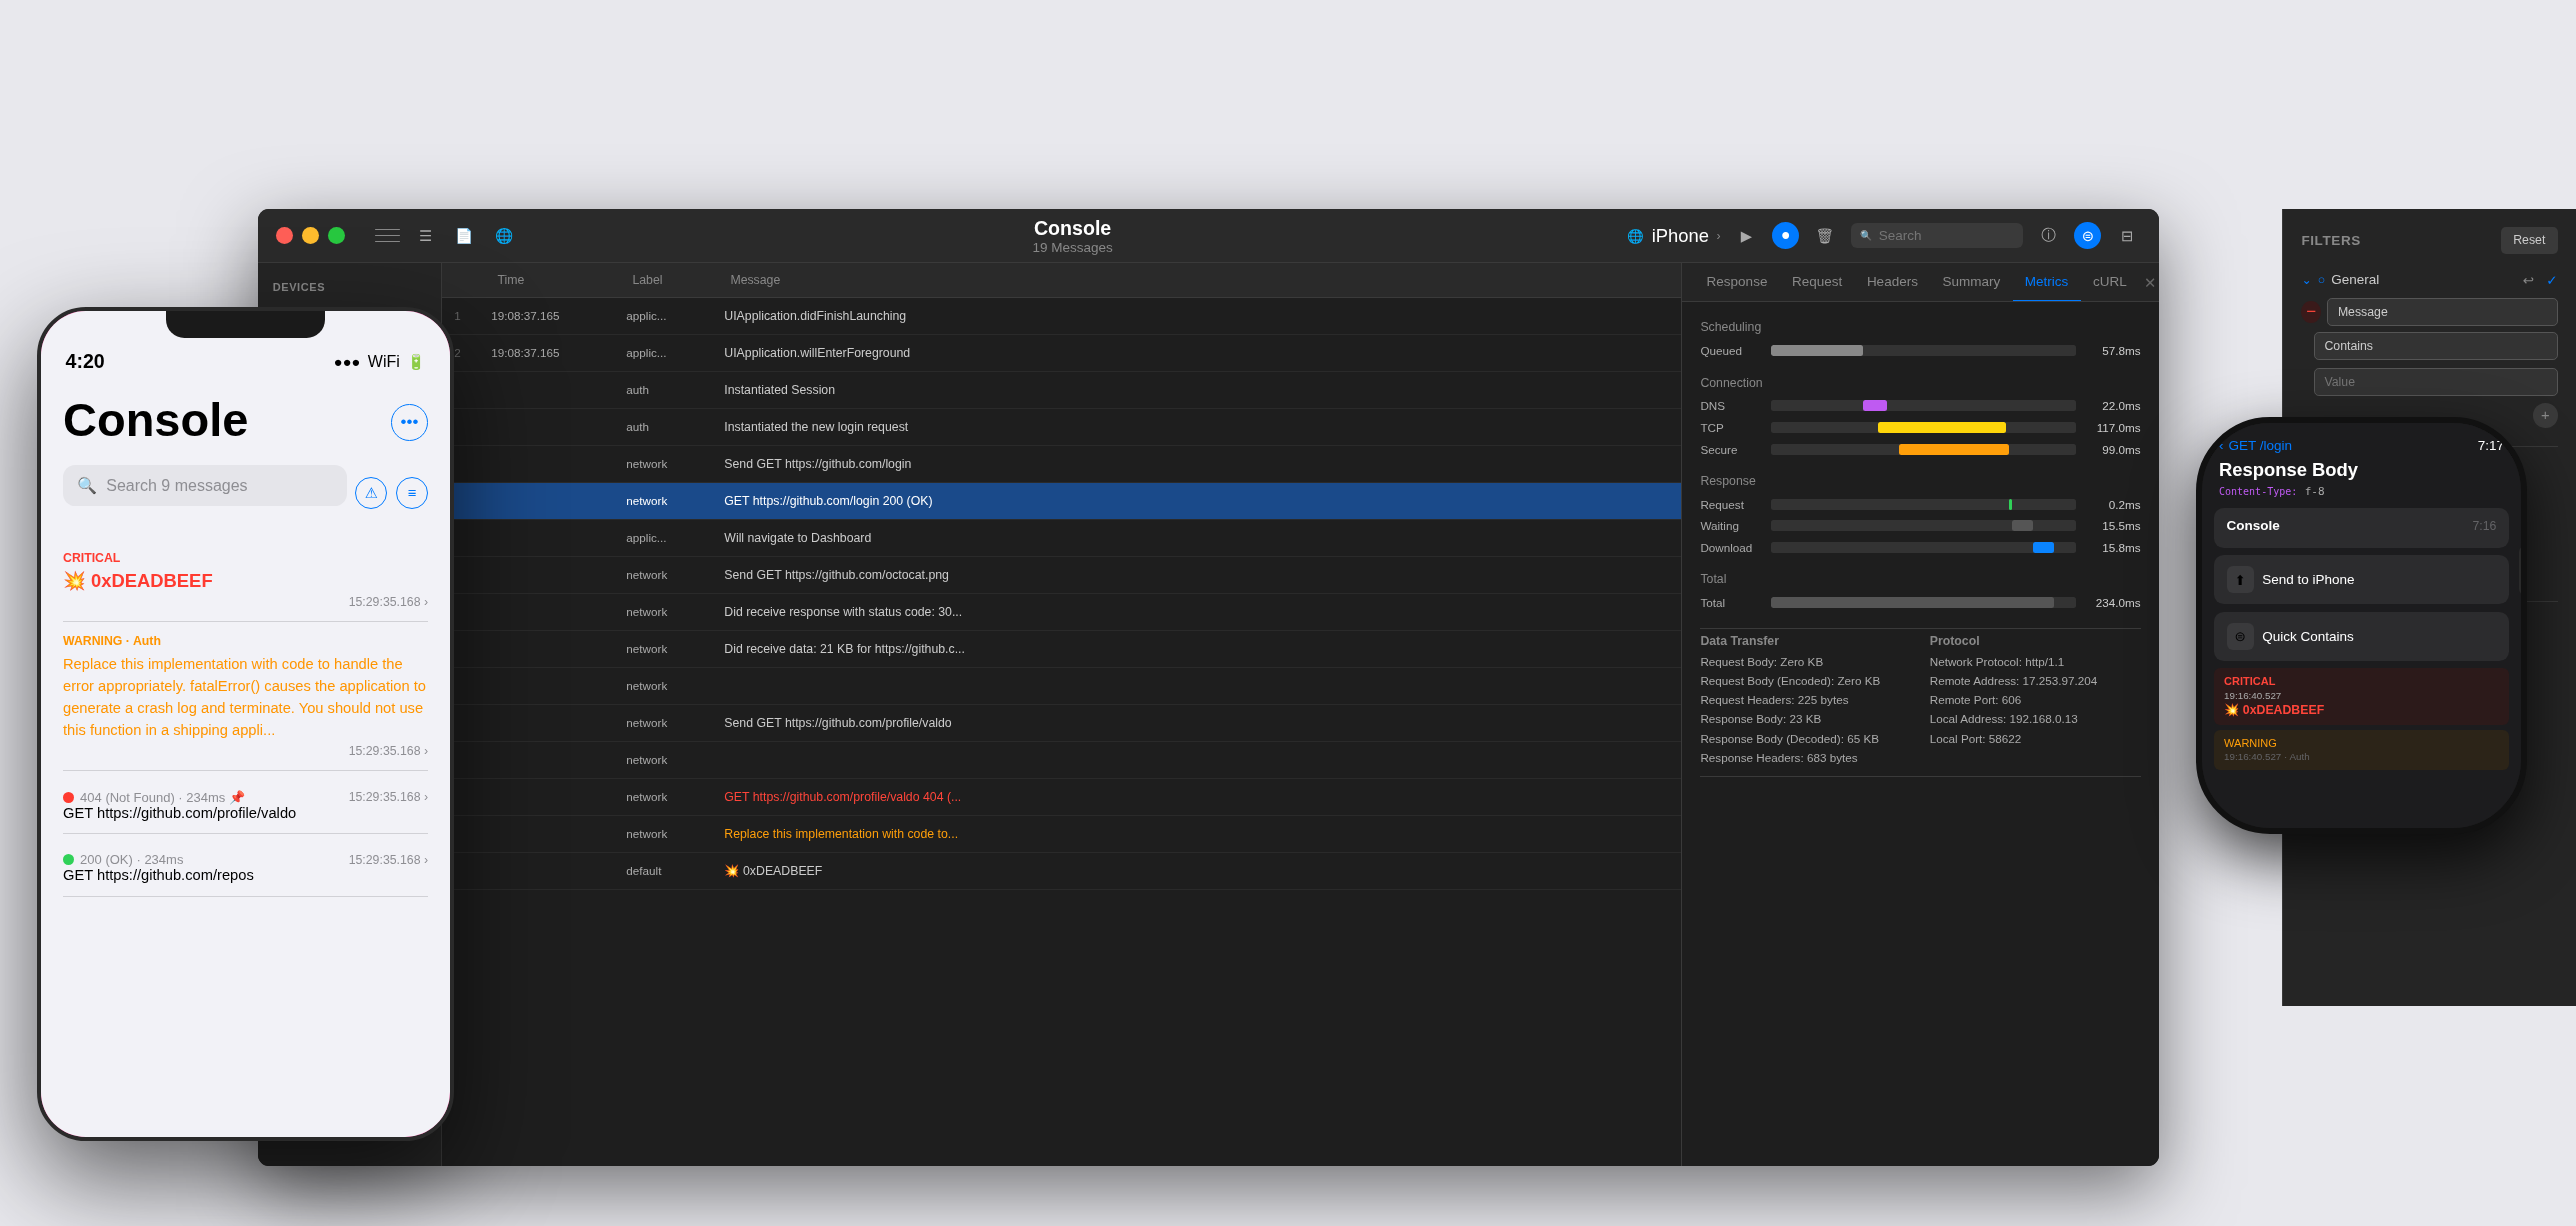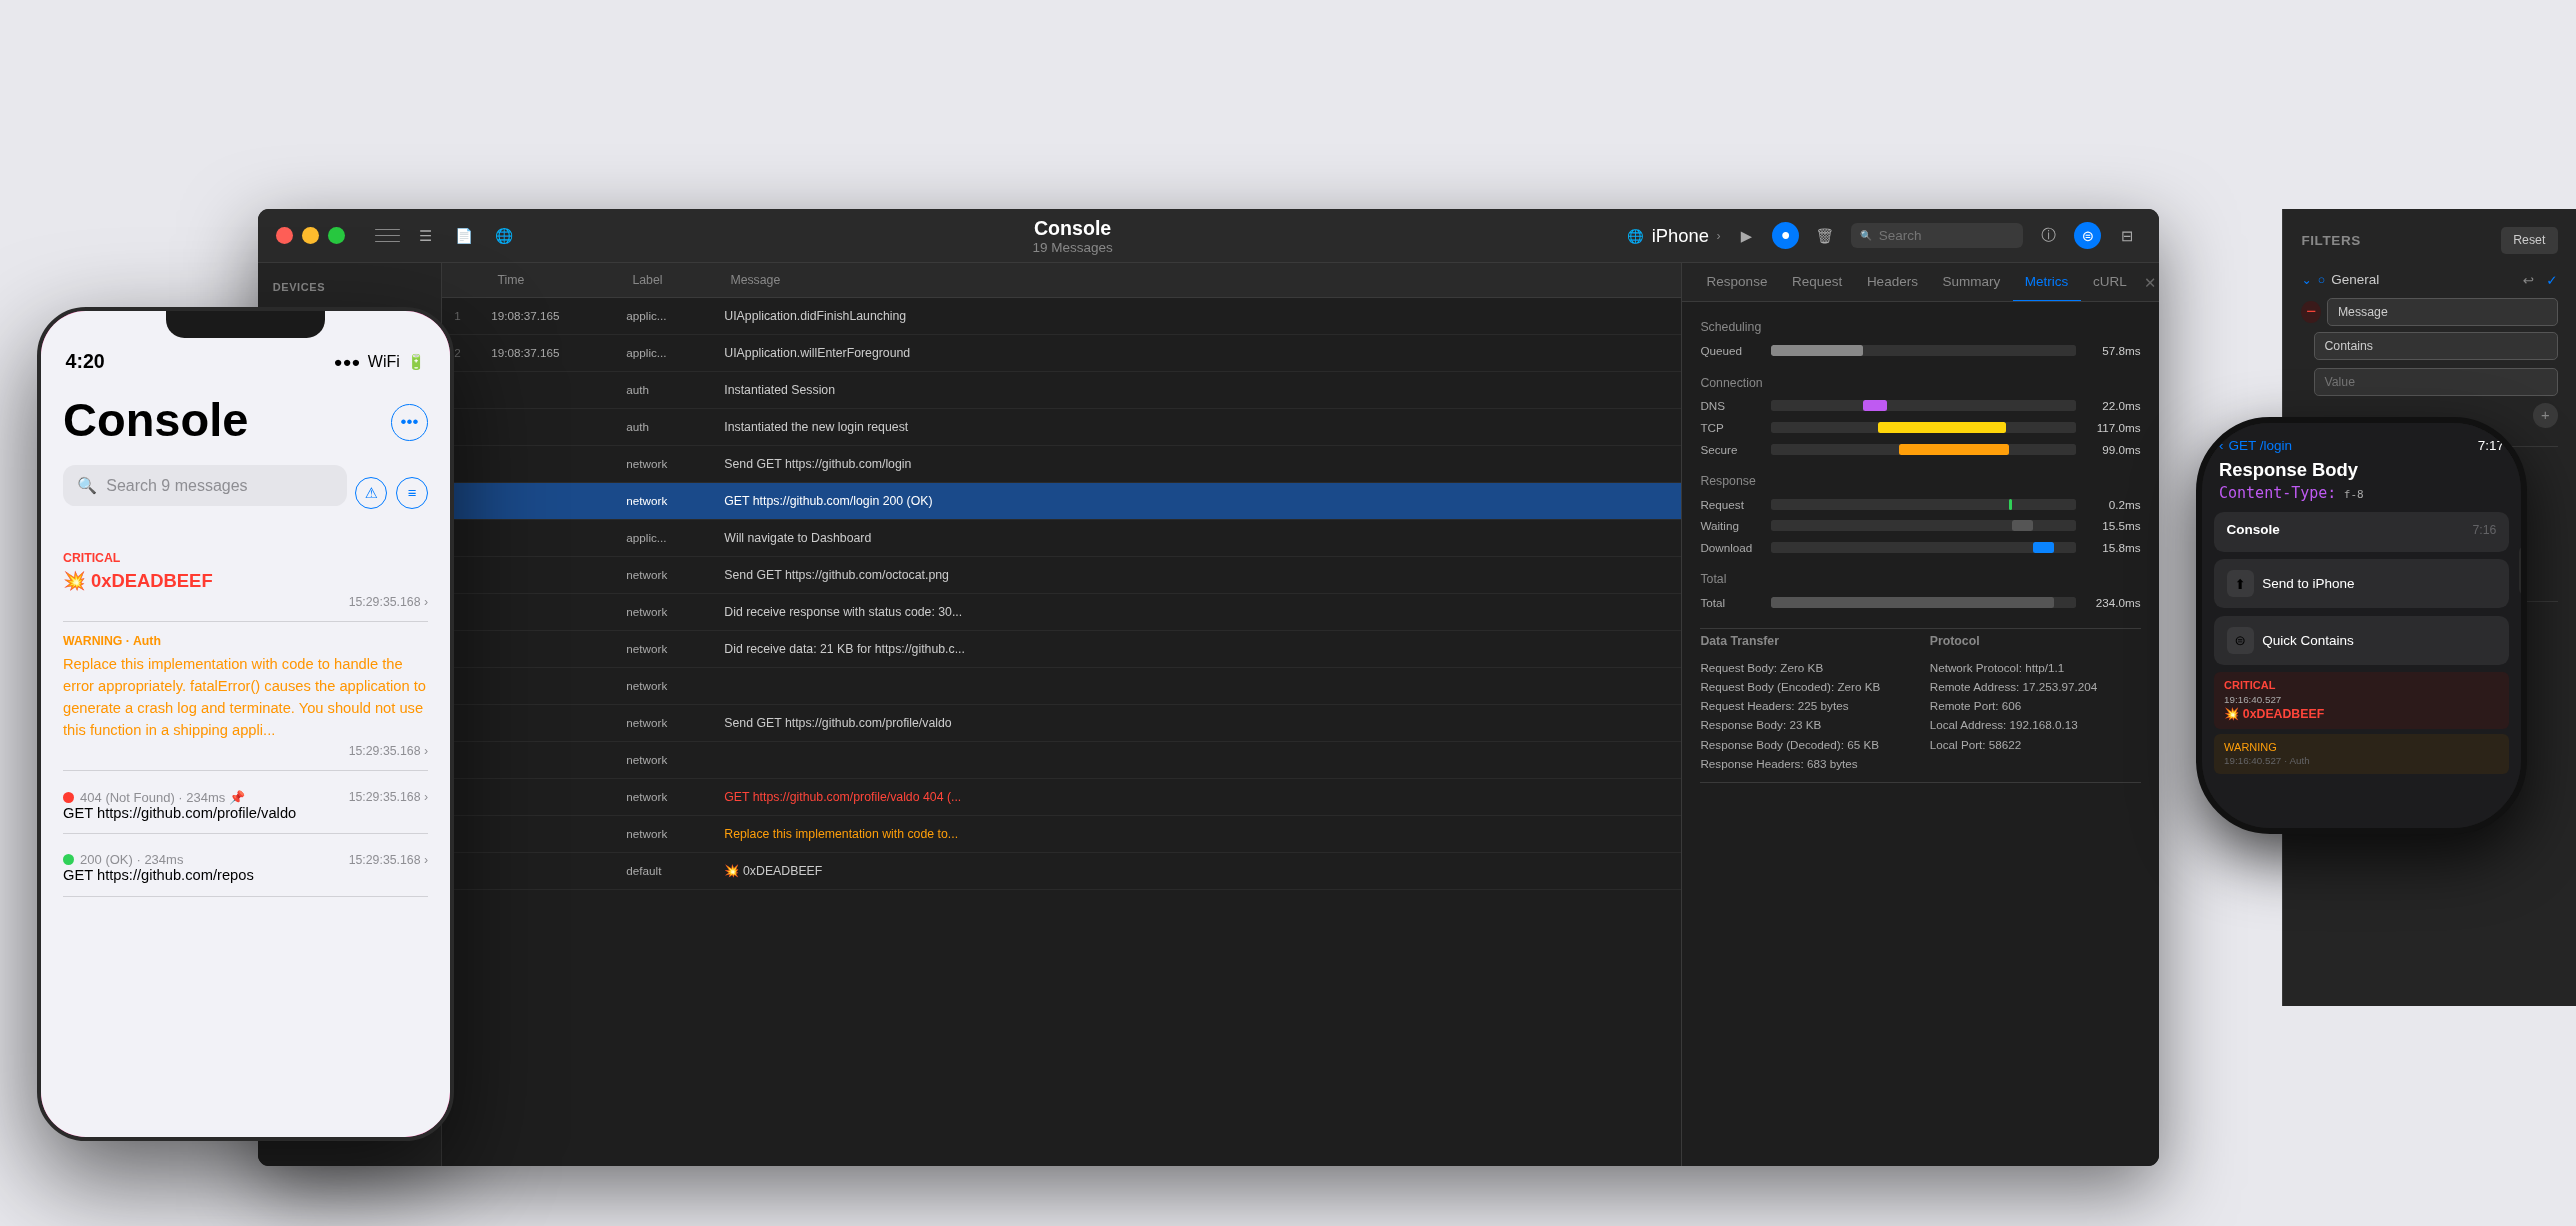--- a/index.html
+++ b/index.html
@@ -341,21 +341,21 @@
     .data-transfer-grid {
       display: grid;
       grid-template-columns: 1fr 1fr;
       gap: 18.4px;
     }
 
     .dt-section-title {
       color: #888;
       font-size: 12.3px;
       font-weight: 600;
-      margin-bottom: 13px;
+      margin-bottom: 7px;
     }
 
     .dt-item {
       display: flex;
       justify-content: space-between;
       margin-bottom: 6.1px;
     }
 
     .dt-label { color: #aaa; font-size: 11.7px; }
 
@@ -1302,21 +1302,21 @@
   <div class="watch-screen">
     <div class="watch-header">
       <div class="watch-back">
         <span>‹</span>
         <span>GET /login</span>
       </div>
       <span class="watch-time">7:17</span>
     </div>
     <div class="watch-title">Response Body</div>
     <div class="watch-subtitle">
-      <span style="color:#bf5af2;font-size:15px;">Content-Type:</span>
+      <span style="color:#bf5af2;font-size:10px;">Content-Type:</span>
       <span style="color:#aaa;font-size:11px;">          f-8</span>
     </div>
 
     <div class="watch-content">
 
       <div class="watch-console-section">
         <div class="watch-console-header">
           <span class="watch-console-title">Console</span>
           <span class="watch-console-time">7:16</span>
         </div>

